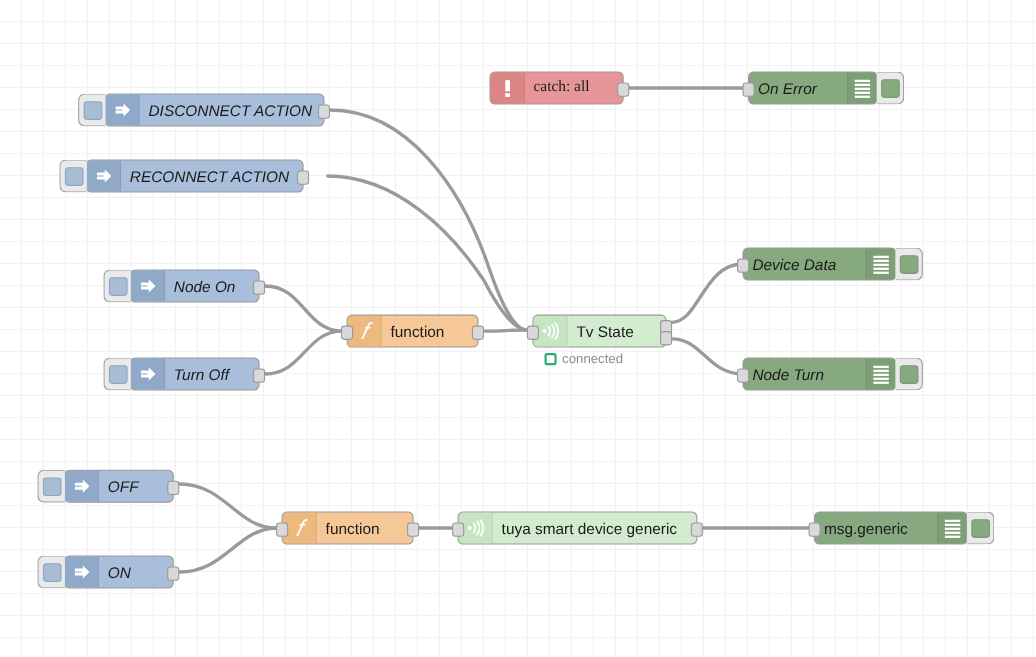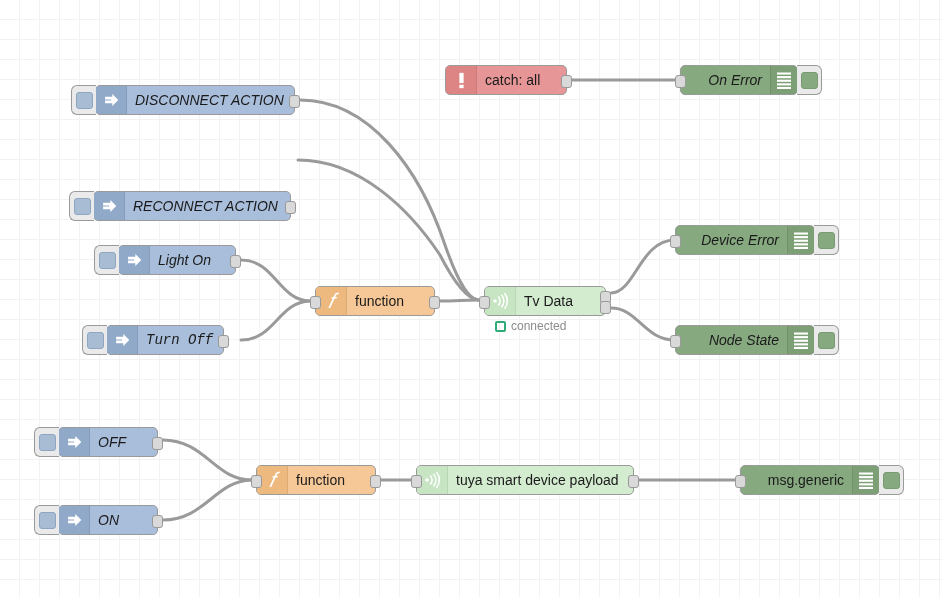--- a/index.html
+++ b/index.html
@@ -79,21 +79,21 @@
   }
   .node-label {
     flex: 1 1 auto;
     font-size: 14px;
     color: #1a1a1a;
     padding: 0 8px;
     white-space: nowrap;
     line-height: 28px;
   }
   .lbl-italic { font-style: italic; }
-  .lbl-center { text-align: right; }
+  .lbl-center { text-align: left; }
   .lbl-left  { text-align: left; }
 
   
   .port {
     position: absolute;
     width: 11px;
     height: 13px;
     background: #d9d9d9;
     border: 1px solid #999;
     border-radius: 3px;
@@ -132,21 +132,21 @@
   
   .arrow-glyph { width: 17px; height: 16px; display:block; }
 
   
   .node-function { background: #f7c897; }
   .node-function .node-icon { background: #edb97f; }
   .fn-glyph { font-family: "Liberation Serif", serif; font-style: italic;
               font-size: 21px; color: #fff; line-height: 1; }
 
   
-  .node-catch { background: #e69697; }
+  .node-catch { background: #e69697; font-family: Liberation Serif, serif; }
   .node-catch .node-icon { background: #dd8485; }
   .bang-glyph { width:7px; height:17px; display:block; }
 
   
   .node-debug { background: #87a980; }
   .debug-icon {
     width: 26px; height: 100%;
     flex: 0 0 26px;
     display:flex; align-items:center; justify-content:center;
     background: #7d9f76;
@@ -219,21 +219,21 @@
         <div class="node-body">
           <div class="node-icon">
             <svg class="arrow-glyph" viewBox="0 0 20 20" xmlns="http://www.w3.org/2000/svg">
               <path d="M2 6 H11 V2.5 L18.5 10 L11 17.5 V14 H2 V10.5 H9.5 V9.5 H2 Z" fill="#ffffff"></path>
             </svg>
           </div>
           <div class="node-label lbl-italic lbl-left">DISCONNECT ACTION</div>
         </div>
         <div class="port out" style="top: 8.5px;"></div>
       </div>
-      <div class="node node-inject" style="left: 93px; top: 145px; width: 198px; margin-top: 46px;">
+      <div class="node node-inject" style="left: 78px; top: 145px; width: 198px;">
         <div class="inject-btn">
           <i></i>
         </div>
         <div class="node-body">
           <div class="node-icon">
             <svg class="arrow-glyph" viewBox="0 0 20 20" xmlns="http://www.w3.org/2000/svg">
               <path d="M2 6 H11 V2.5 L18.5 10 L11 17.5 V14 H2 V10.5 H9.5 V9.5 H2 Z" fill="#ffffff"></path>
             </svg>
           </div>
           <div class="node-label lbl-italic lbl-left">RECONNECT ACTION</div>
@@ -243,25 +243,25 @@
       <div class="node node-inject" style="left: 118px; top: 245px; width: 118px;">
         <div class="inject-btn">
           <i></i>
         </div>
         <div class="node-body">
           <div class="node-icon">
             <svg class="arrow-glyph" viewBox="0 0 20 20" xmlns="http://www.w3.org/2000/svg">
               <path d="M2 6 H11 V2.5 L18.5 10 L11 17.5 V14 H2 V10.5 H9.5 V9.5 H2 Z" fill="#ffffff"></path>
             </svg>
           </div>
-          <div class="node-label lbl-italic lbl-left">Light On</div>
-        </div>
-        <div class="port out" style="top: 8.5px;"></div>
-      </div>
-      <div class="node node-inject" style="left: 106px; top: 325px; width: 118px; font-family: Liberation Mono, monospace;">
+          <div class="node-label lbl-italic lbl-left">Node On</div>
+        </div>
+        <div class="port out" style="top: 8.5px;"></div>
+      </div>
+      <div class="node node-inject" style="left: 118px; top: 325px; width: 118px;">
         <div class="inject-btn">
           <i></i>
         </div>
         <div class="node-body">
           <div class="node-icon">
             <svg class="arrow-glyph" viewBox="0 0 20 20" xmlns="http://www.w3.org/2000/svg">
               <path d="M2 6 H11 V2.5 L18.5 10 L11 17.5 V14 H2 V10.5 H9.5 V9.5 H2 Z" fill="#ffffff"></path>
             </svg>
           </div>
           <div class="node-label lbl-italic lbl-left">Turn Off</div>
@@ -331,41 +331,41 @@
       <div class="node node-device-light" style="left: 484px; top: 286px; width: 122px;">
         <div class="node-body">
           <div class="node-icon">
             <svg class="wifi-glyph" viewBox="0 0 20 20" xmlns="http://www.w3.org/2000/svg">
               <circle cx="4.5" cy="10" r="2" fill="#ffffff"></circle>
               <path d="M8 5 A7 7 0 0 1 8 15" stroke="#ffffff" stroke-width="1.7" fill="none"></path>
               <path d="M11.5 3 A10 10 0 0 1 11.5 17" stroke="#ffffff" stroke-width="1.7" fill="none"></path>
               <path d="M15 1.5 A13 13 0 0 1 15 18.5" stroke="#ffffff" stroke-width="1.7" fill="none"></path>
             </svg>
           </div>
-          <div class="node-label lbl-left">Tv Data</div>
+          <div class="node-label lbl-left">Tv State</div>
         </div>
         <div class="port in" style="top: 8.5px;"></div>
         <div class="port out" style="top: 3.5px;"></div>
         <div class="port out" style="top: 13.5px;"></div>
         <div class="node-status">
           <span class="status-dot"></span>
           <span class="status-text">connected</span>
         </div>
       </div>
       <div class="node node-device-light" style="left: 416px; top: 465px; width: 218px;">
         <div class="node-body">
           <div class="node-icon">
             <svg class="wifi-glyph" viewBox="0 0 20 20" xmlns="http://www.w3.org/2000/svg">
               <circle cx="4.5" cy="10" r="2" fill="#ffffff"></circle>
               <path d="M8 5 A7 7 0 0 1 8 15" stroke="#ffffff" stroke-width="1.7" fill="none"></path>
               <path d="M11.5 3 A10 10 0 0 1 11.5 17" stroke="#ffffff" stroke-width="1.7" fill="none"></path>
               <path d="M15 1.5 A13 13 0 0 1 15 18.5" stroke="#ffffff" stroke-width="1.7" fill="none"></path>
             </svg>
           </div>
-          <div class="node-label lbl-left">tuya smart device payload</div>
+          <div class="node-label lbl-left">tuya smart device generic</div>
         </div>
         <div class="port in" style="top: 8.5px;"></div>
         <div class="port out" style="top: 8.5px;"></div>
       </div>
       <div class="node node-debug" style="left: 680px; top: 65px; width: 118px;">
         <div class="node-body">
           <div class="node-label lbl-italic lbl-center">On Error</div>
           <div class="debug-icon">
             <svg width="16" height="19" viewBox="0 0 16 19" xmlns="http://www.w3.org/2000/svg">
               <rect x="1" y="1.5" width="14" height="2.1" fill="#ffffff"></rect>
@@ -376,39 +376,39 @@
             </svg>
           </div>
         </div>
         <div class="debug-btn">
           <i></i>
         </div>
         <div class="port in" style="top: 8.5px;"></div>
       </div>
       <div class="node node-debug" style="left: 675px; top: 225px; width: 140px;">
         <div class="node-body">
-          <div class="node-label lbl-italic lbl-center">Device Error</div>
+          <div class="node-label lbl-italic lbl-center">Device Data</div>
           <div class="debug-icon">
             <svg width="16" height="19" viewBox="0 0 16 19" xmlns="http://www.w3.org/2000/svg">
               <rect x="1" y="1.5" width="14" height="2.1" fill="#ffffff"></rect>
               <rect x="1" y="5.1" width="14" height="2.1" fill="#ffffff"></rect>
               <rect x="1" y="8.7" width="14" height="2.1" fill="#ffffff"></rect>
               <rect x="1" y="12.3" width="14" height="2.1" fill="#ffffff"></rect>
               <rect x="1" y="15.9" width="14" height="2.1" fill="#ffffff"></rect>
             </svg>
           </div>
         </div>
         <div class="debug-btn">
           <i></i>
         </div>
         <div class="port in" style="top: 8.5px;"></div>
       </div>
       <div class="node node-debug" style="left: 675px; top: 325px; width: 140px;">
         <div class="node-body">
-          <div class="node-label lbl-italic lbl-center">Node State</div>
+          <div class="node-label lbl-italic lbl-center">Node Turn</div>
           <div class="debug-icon">
             <svg width="16" height="19" viewBox="0 0 16 19" xmlns="http://www.w3.org/2000/svg">
               <rect x="1" y="1.5" width="14" height="2.1" fill="#ffffff"></rect>
               <rect x="1" y="5.1" width="14" height="2.1" fill="#ffffff"></rect>
               <rect x="1" y="8.7" width="14" height="2.1" fill="#ffffff"></rect>
               <rect x="1" y="12.3" width="14" height="2.1" fill="#ffffff"></rect>
               <rect x="1" y="15.9" width="14" height="2.1" fill="#ffffff"></rect>
             </svg>
           </div>
         </div>

